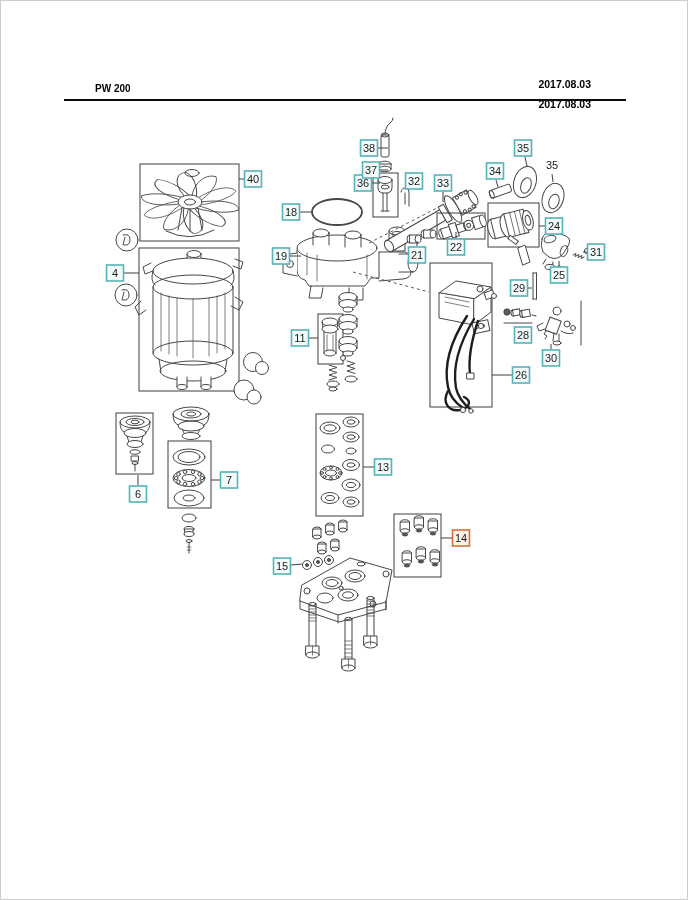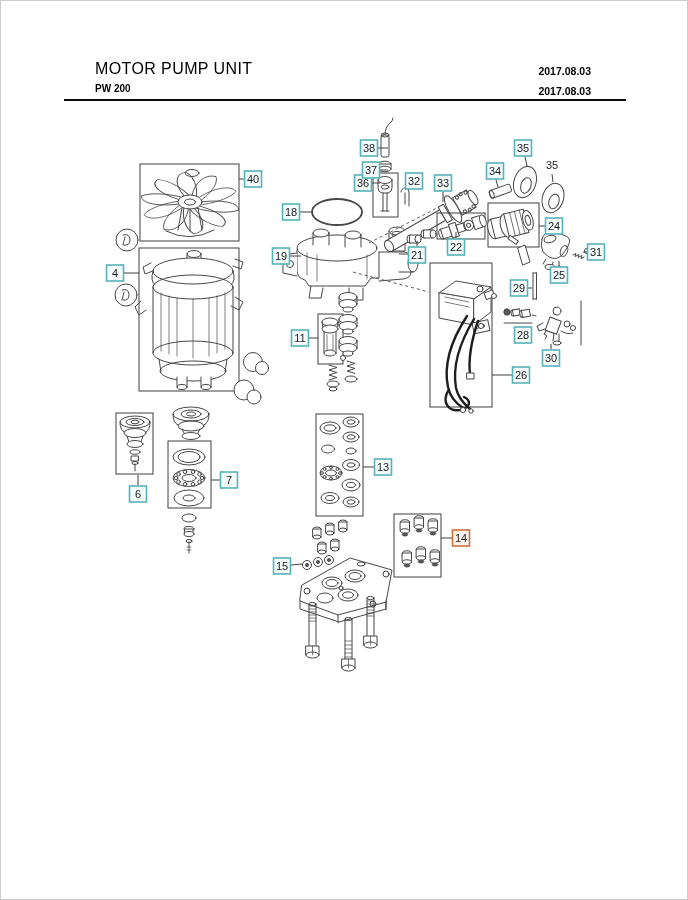--- a/index.html
+++ b/index.html
@@ -1,35 +1,34 @@
 <!DOCTYPE html>
 <html><head>
 <meta charset="utf-8">
 <style>
   html,body{margin:0;padding:0;background:#ffffff;}
   .page{position:relative;width:688px;height:900px;background:#fff;border:1px solid #cccccc;box-sizing:border-box;overflow:hidden;font-family:"Liberation Sans",sans-serif;}
   .title{position:absolute;left:94px;top:59px;font-size:16px;letter-spacing:.4px;color:#000;}
   .model{position:absolute;left:94px;top:82px;font-size:10px;font-weight:bold;color:#000;}
-  .dates{position:absolute;right:96px;top:60px;text-align:right;font-size:10.5px;font-weight:bold;color:#000;line-height:20px;}
+  .dates{position:absolute;right:96px;top:73px;text-align:right;font-size:10.5px;font-weight:bold;color:#000;line-height:20px;}
   .rule{position:absolute;left:63px;top:98px;width:562px;height:2px;background:#0a0a0a;}
   svg.diagram{position:absolute;left:0;top:0;}
   .s{fill:none;stroke:#474747;stroke-width:1;stroke-linecap:round;stroke-linejoin:round;}
   .sf{fill:#ffffff;stroke:#474747;stroke-width:1;stroke-linecap:round;stroke-linejoin:round;}
   .sd{fill:#5b5b5b;stroke:#3c3c3c;stroke-width:.8;}
   .box{fill:none;stroke:#3e3e3e;stroke-width:1;}
   .thin{stroke-width:.7;}
   .dash{fill:none;stroke:#5a5a5a;stroke-width:1;stroke-dasharray:3 3;}
   .wire{fill:none;stroke:#1e1e1e;stroke-width:2.4;stroke-linecap:round;}
   .callout-num{font:11px "Liberation Sans",sans-serif;fill:#1b1b1b;}
 </style>
 </head>
 <body>
 
 <div class="page">
-  <div class="title">MOTOR PUMP UNIT</div>
   <div class="model">PW 200</div>
   <div class="dates">
     <div>2017.08.03</div>
     <div>2017.08.03</div>
   </div>
   <div class="rule"></div>
 
   <svg class="diagram" width="688" height="900" viewBox="0 0 688 900">
 
     <g>

